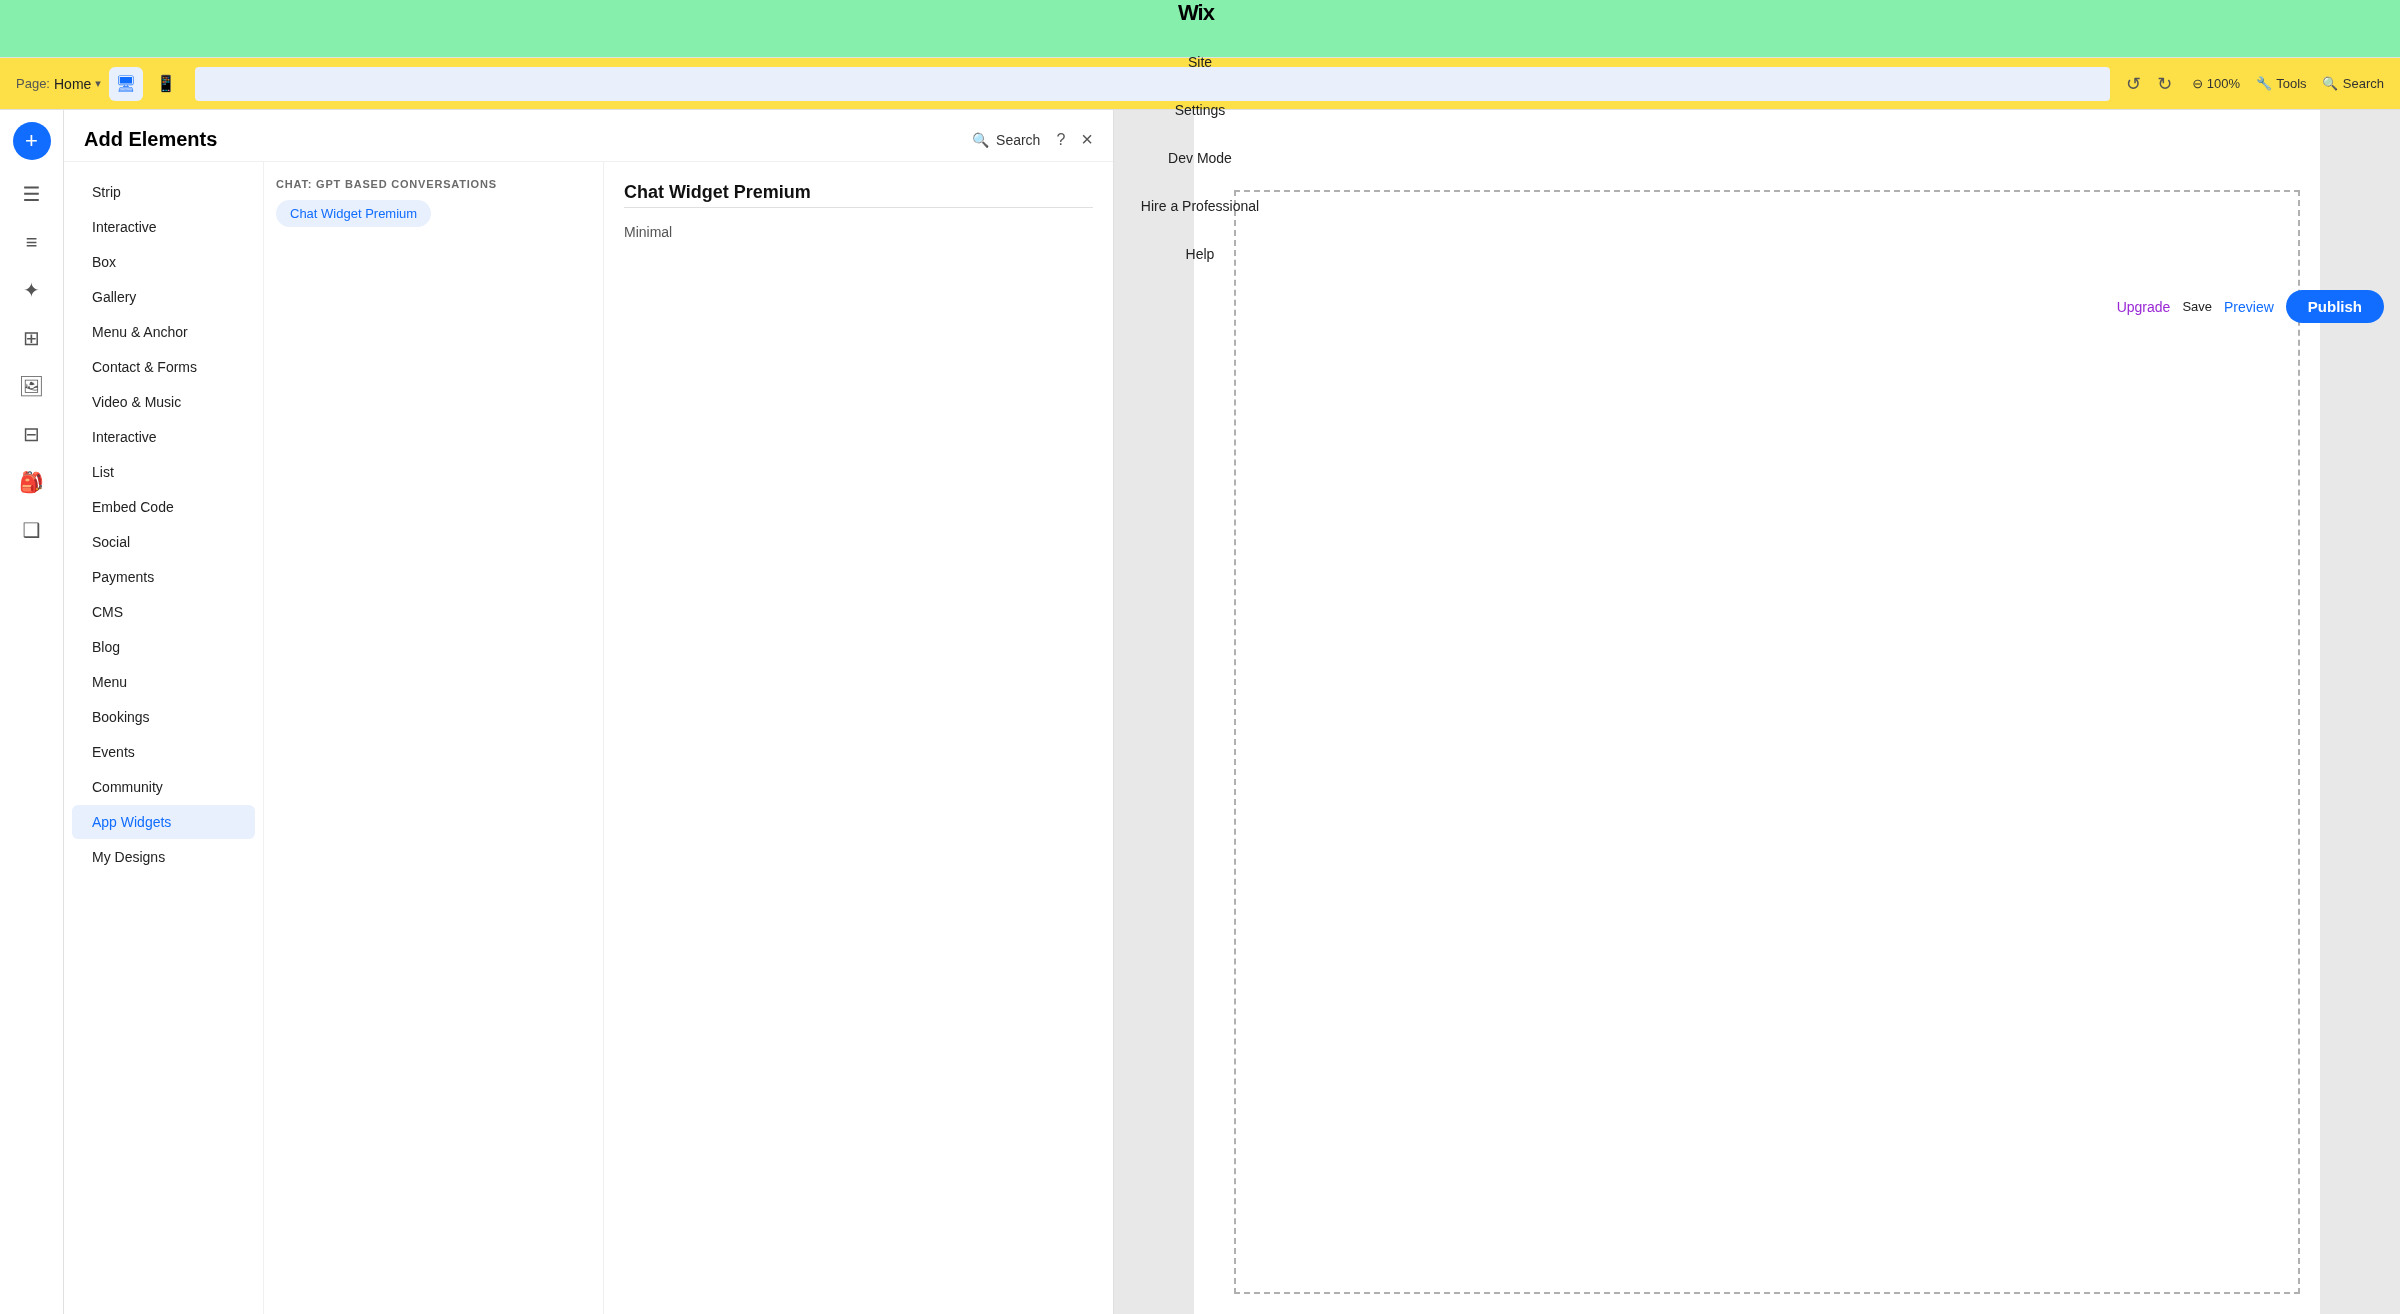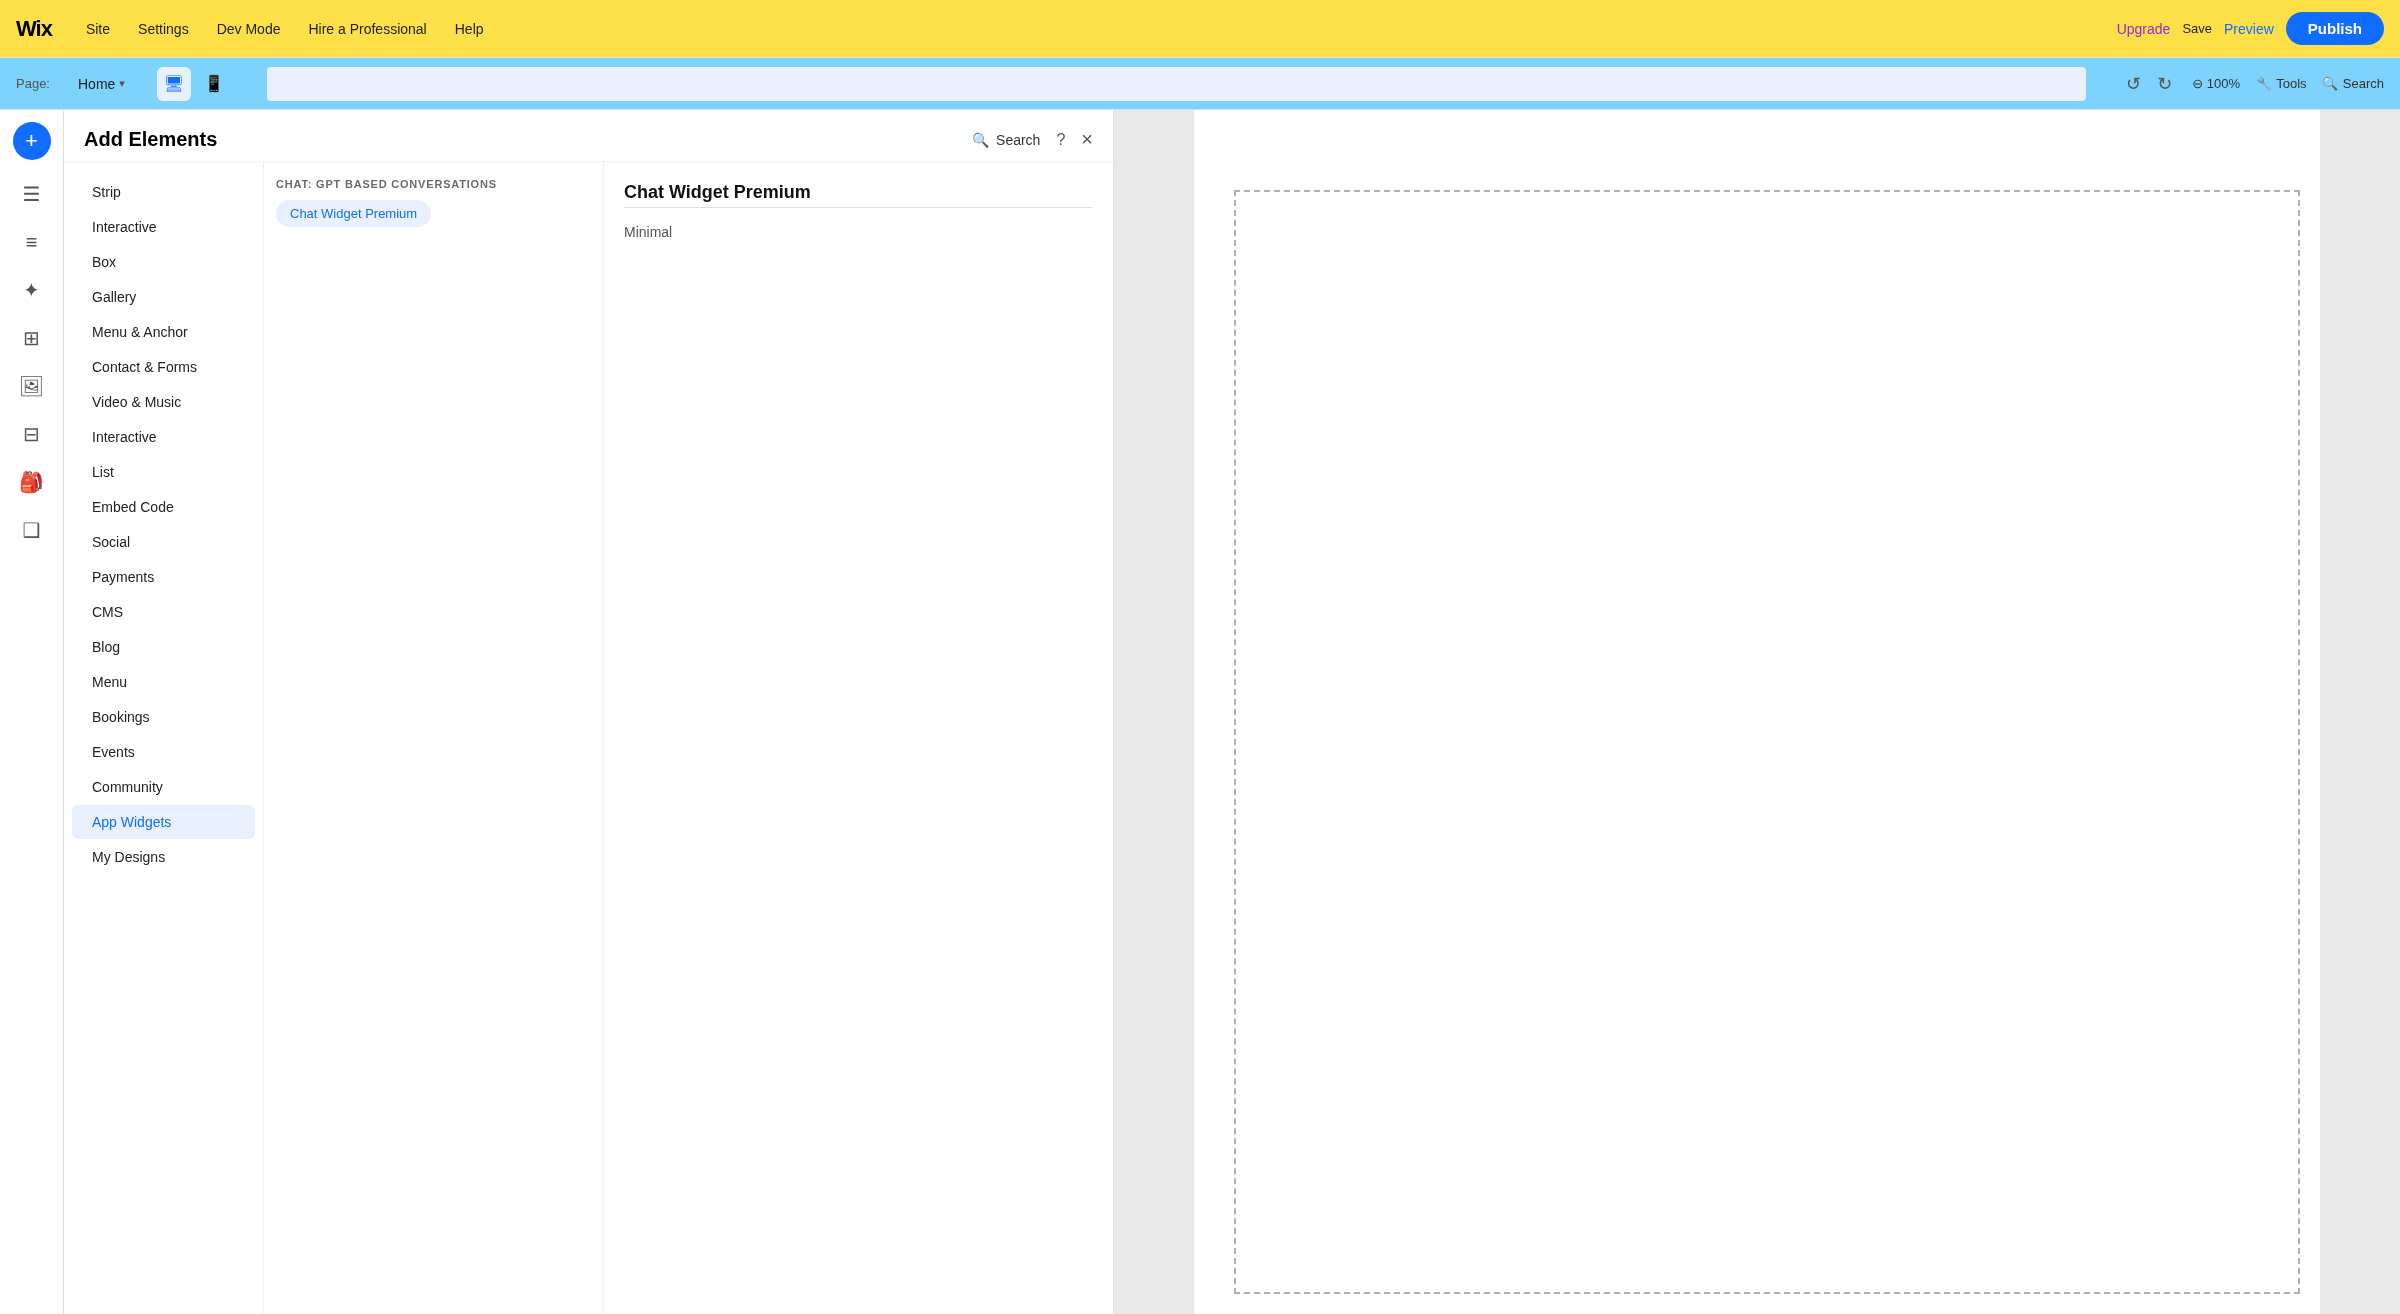--- a/index.html
+++ b/index.html
@@ -2,27 +2,28 @@
 <html><head>
   <meta charset="utf-8">
   <style>
     * { box-sizing: border-box; margin: 0; padding: 0; }
     body { font-family: -apple-system, BlinkMacSystemFont, 'Segoe UI', Helvetica, Arial, sans-serif; background: #f0f0f0; overflow: hidden; }
 
     
     .top-bar {
       display: flex;
       align-items: center;
-      background: #fde047;
+      background: #86efac;
       height: 58px;
       padding: 0 16px;
       border-bottom: 1px solid #e0e0e0;
       gap: 24px;
       position: relative;
       z-index: 100;
+      flex-direction: column;
     }
     .wix-logo {
       font-size: 22px;
       font-weight: 900;
       color: #000;
       letter-spacing: -1px;
       margin-right: 8px;
     }
     .top-nav-item {
       font-size: 14px;
@@ -47,25 +48,25 @@
       padding: 8px 22px;
       font-size: 15px;
       font-weight: 600;
       cursor: pointer;
     }
 
     
     .second-bar {
       display: flex;
       align-items: center;
-      background: #7dd3fc;
+      background: #fde047;
       height: 52px;
       padding: 0 16px;
       border-bottom: 1px solid #e0e0e0;
-      gap: 28px;
+      gap: 4px;
     }
     .page-label { font-size: 13px; color: #555; }
     .page-selector {
       display: flex;
       align-items: center;
       gap: 4px;
       font-size: 14px;
       color: #222;
       cursor: pointer;
       font-weight: 500;

